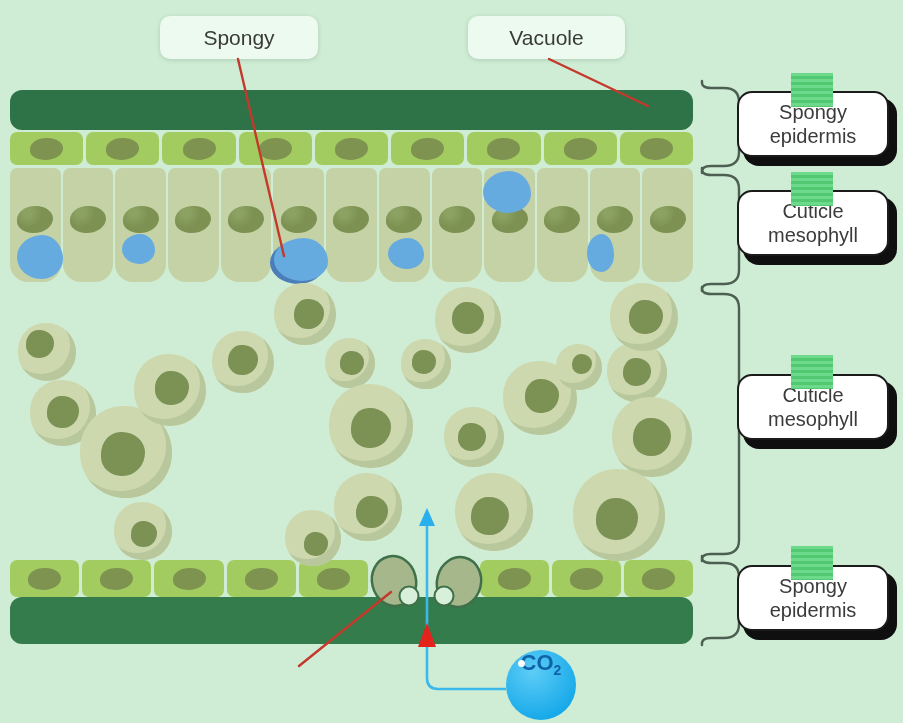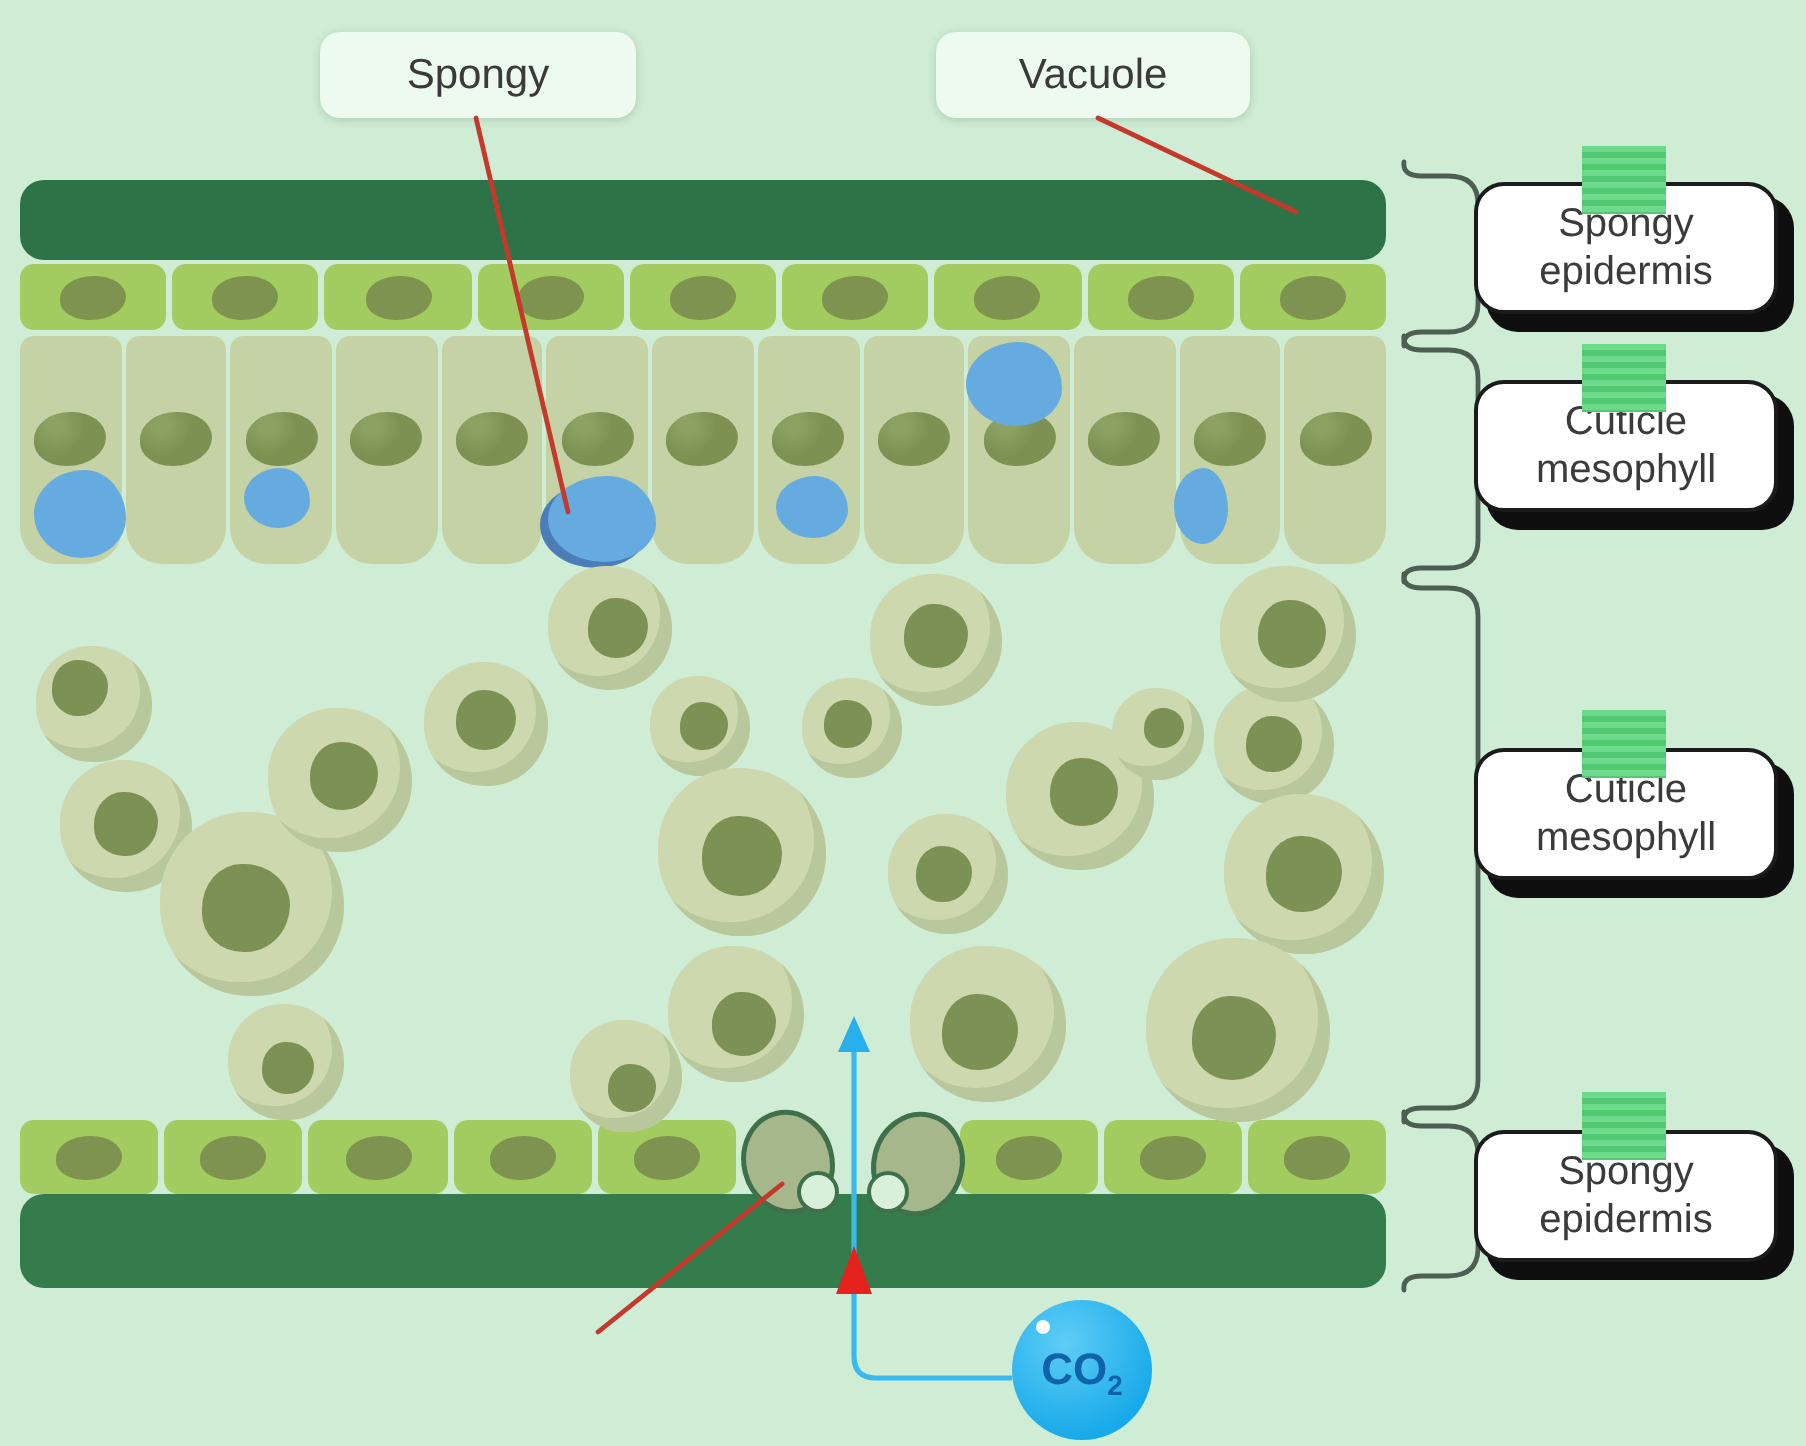--- a/index.html
+++ b/index.html
@@ -16,21 +16,21 @@
        border:2px solid #1b1b1b;border-radius:15px;box-shadow:7px 8px 0 1px #0f0f0f;
        display:flex;flex-direction:column;align-items:center;justify-content:center;
        font-size:20px;line-height:1.22;color:#3b3b3b;z-index:4;text-align:center;}
   .lc1{top:91px}.lc2{top:190px}.lc3{top:374px}.lc4{top:565px}
   .tape{position:absolute;left:791px;width:42px;height:34px;background:#55d377;z-index:5;
        background-image:repeating-linear-gradient(180deg,rgba(255,255,255,.14) 0 3px,rgba(0,0,0,.05) 3px 6px);}
   .tp1{top:73px}.tp2{top:172px}.tp3{top:355px}.tp4{top:546px}
   
   .co2{position:absolute;left:506px;top:650px;width:70px;height:70px;border-radius:50%;
        background:radial-gradient(circle at 38% 30%, #5ecdf6, #17a9e9 75%);
-       display:flex;align-items:center;justify-content:center;font-weight:bold;font-size:22px;
+       display:flex;justify-content:center;font-weight:bold;font-size:22px;
        color:#0f63a8;z-index:4;}
   .co2 .dot{position:absolute;left:12px;top:10px;width:7px;height:7px;border-radius:50%;background:#ffffff;}
   .co2 sub{font-size:14px;line-height:0;}
   #diagram{position:absolute;left:0;top:0;width:903px;height:723px;z-index:1;}
   #overlay{position:absolute;left:0;top:0;z-index:3;pointer-events:none;}
   .band-row{position:absolute;display:flex;}
   .nucleus{border-radius:52% 48% 55% 45%;}
 </style>
 </head>
 <body>

